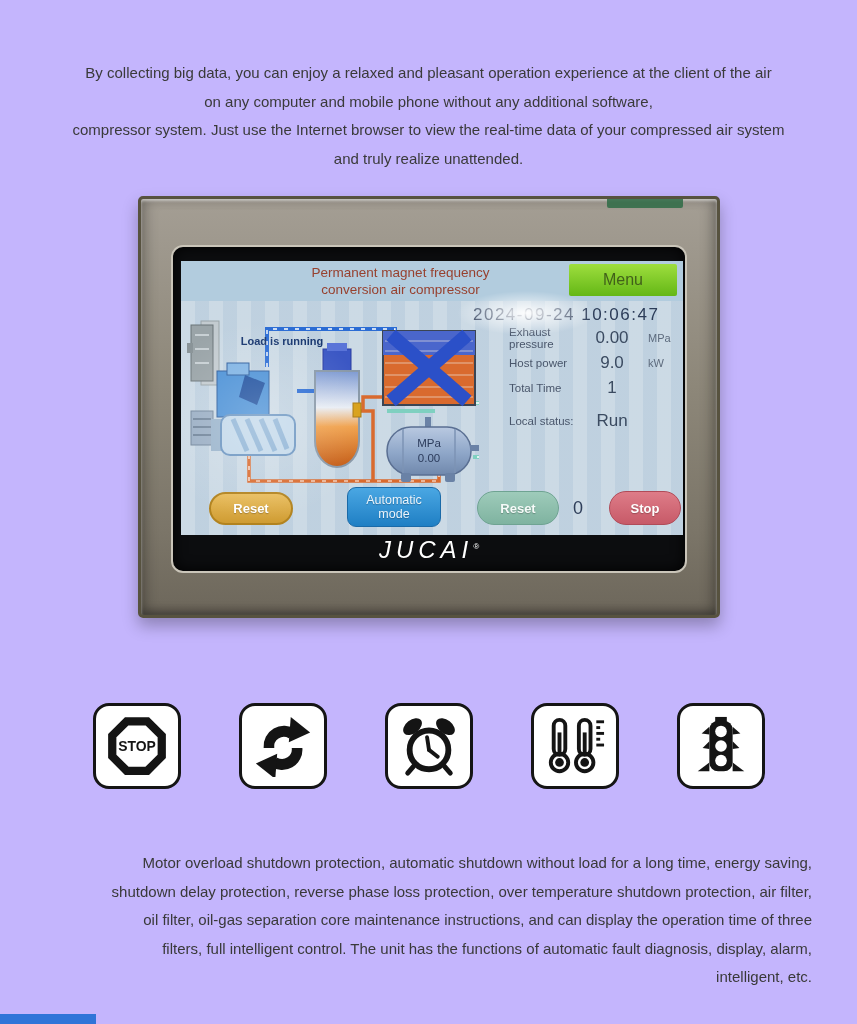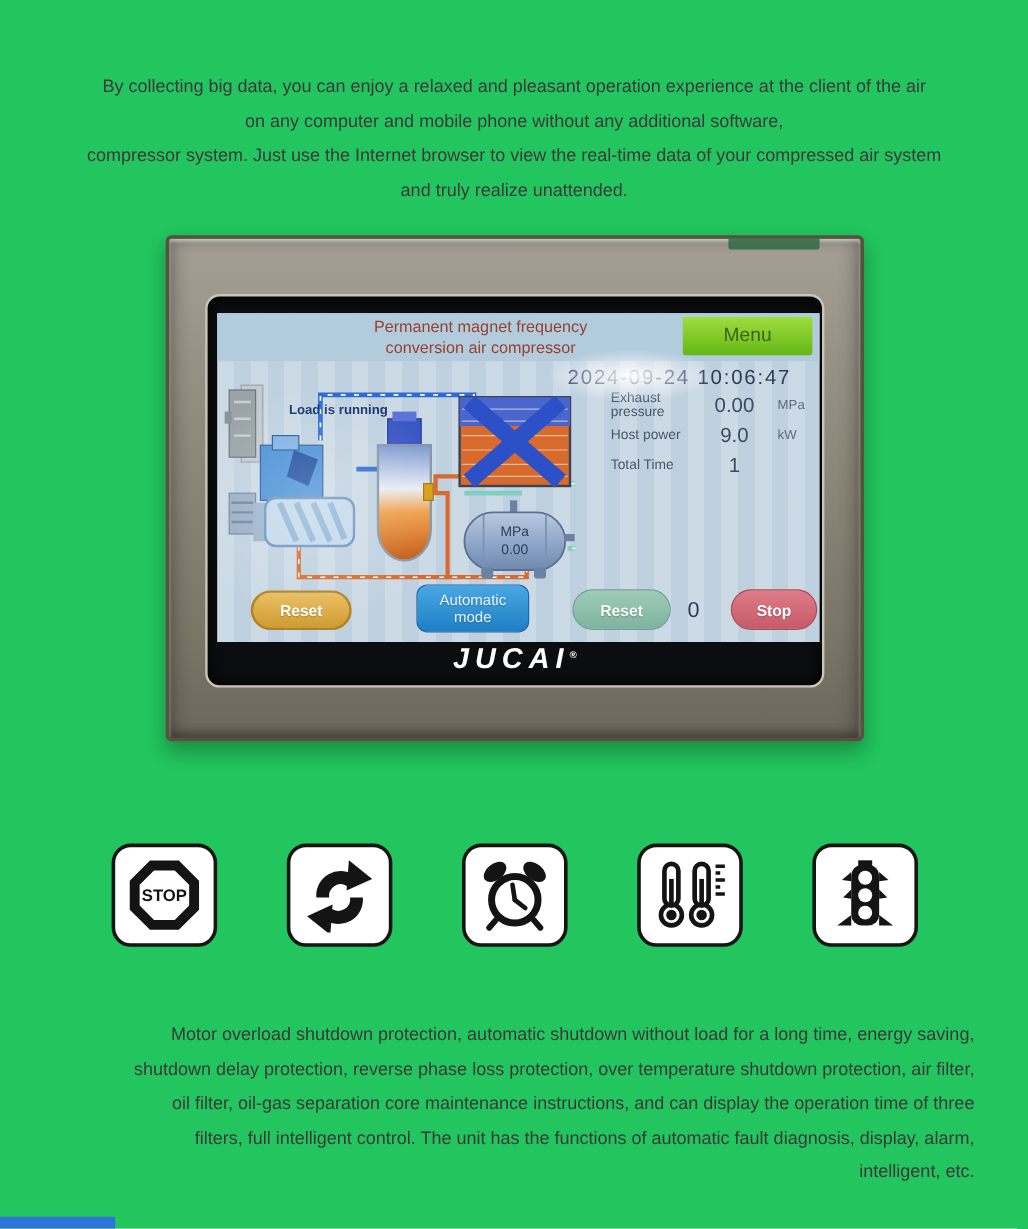--- a/index.html
+++ b/index.html
@@ -1,16 +1,16 @@
 <!DOCTYPE html>
 <html><head>
 <meta charset="utf-8">
 <style>
   html,body{margin:0;padding:0;background:#ffffff;}
-  .page{position:relative;width:857px;height:1024px;background:#22c55e;overflow:hidden;
+  .page{position:relative;width:857px;height:1024px;background:#c4b5fd;overflow:hidden;
         font-family:"Liberation Sans",sans-serif;color:#3b3b3b;margin:0 auto;}
 
   
   .intro{position:absolute;top:44px;left:40px;right:40px;text-align:center;
          font-size:15px;line-height:28.5px;color:#3a3a3a;}
   .intro span{display:block;}
 
   
   .monitor{position:absolute;left:138px;top:196px;width:582px;height:422px;}
   .frame{position:absolute;inset:0;border-radius:5px;
@@ -62,21 +62,21 @@
              background:linear-gradient(180deg,#e9bd5d 0%,#cf9c33 100%);border:2px solid #b2831f;}
   .btn-auto{left:166px;bottom:8px;width:94px;height:40px;border-radius:9px;font-size:12.5px;line-height:14px;
             background:linear-gradient(180deg,#4aa7e3 0%,#1f7fc4 100%);border:1px solid #1a6aa8;color:#eaf4fc;font-weight:normal;}
   .btn-start{left:296px;bottom:10px;width:82px;height:34px;border-radius:17px;font-size:13px;
              background:linear-gradient(180deg,#9ecbba 0%,#7fb3a0 100%);border:1px solid #6fa392;color:#f6fbf9;}
   .counter{position:absolute;left:392px;bottom:16px;font-size:18px;color:#2e3e5a;}
   .btn-stop{left:428px;bottom:10px;width:72px;height:34px;border-radius:17px;font-size:13px;
             background:linear-gradient(180deg,#de7c88 0%,#c75a68 100%);border:1px solid #b04b58;}
 
   .brand{position:absolute;left:0;right:0;bottom:7px;text-align:center;color:#fff;
-         font-size:24px;font-weight:bold;font-style:italic;letter-spacing:5px;}
+         font-size:24px;font-weight:normal;font-style:italic;letter-spacing:5px;}
   .brand sup{font-size:8px;letter-spacing:0;}
 
   
   .icons-row{position:absolute;top:703px;left:0;right:0;display:flex;justify-content:center;gap:58px;}
   .icon-card{width:88px;height:86px;border:3px solid #151515;border-radius:16px;background:#fff;
              display:flex;align-items:center;justify-content:center;box-sizing:border-box;}
 
   
   .features{position:absolute;top:834px;left:57px;width:755px;text-align:right;
             font-size:15px;line-height:28.6px;color:#393939;}
@@ -212,20 +212,25 @@
               <span class="r-unit">MPa</span>
             </div>
             <div class="r-row">
               <span class="r-label">Host power</span>
               <span class="r-value">9.0</span>
               <span class="r-unit">kW</span>
             </div>
             <div class="r-row">
               <span class="r-label">Total Time</span>
               <span class="r-value">1</span>
+              <span class="r-unit"></span>
+            </div>
+            <div class="r-row last">
+              <span class="r-label">Local status:</span>
+              <span class="r-value">Run</span>
               <span class="r-unit"></span>
             </div>
           </div>
 
           <button class="btn btn-reset">Reset</button>
           <button class="btn btn-auto">
             <span>Automatic</span><br>
             <span>mode</span>
           </button>
           <button class="btn btn-start">Reset</button>

